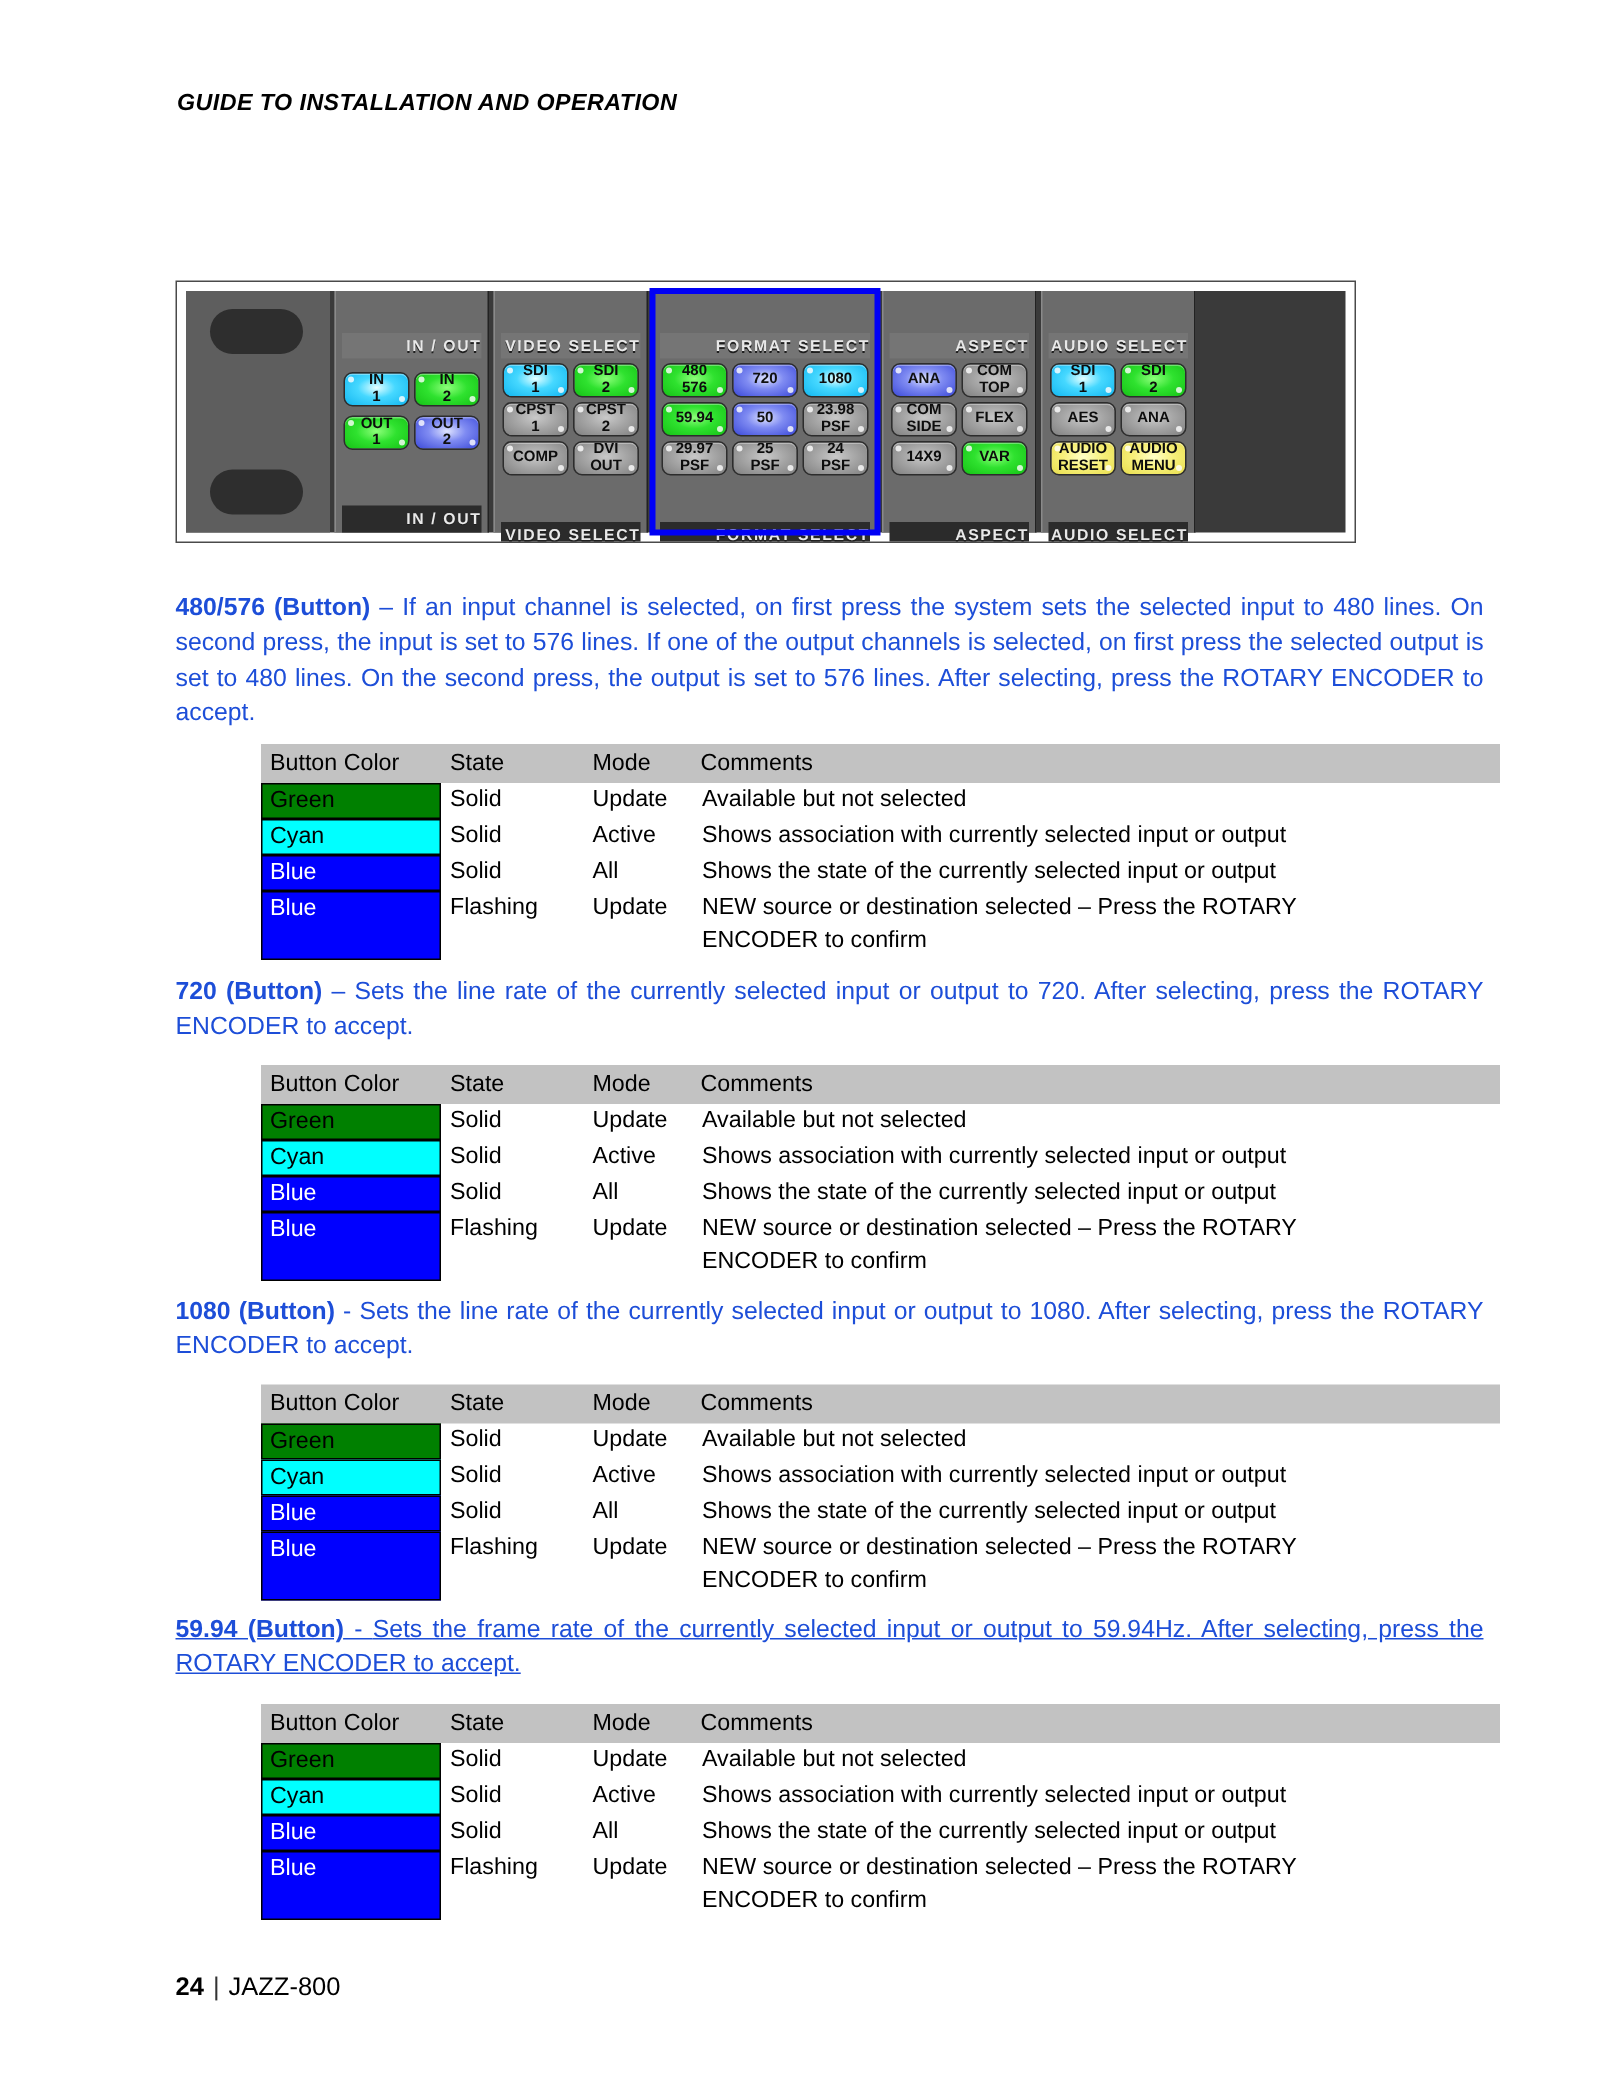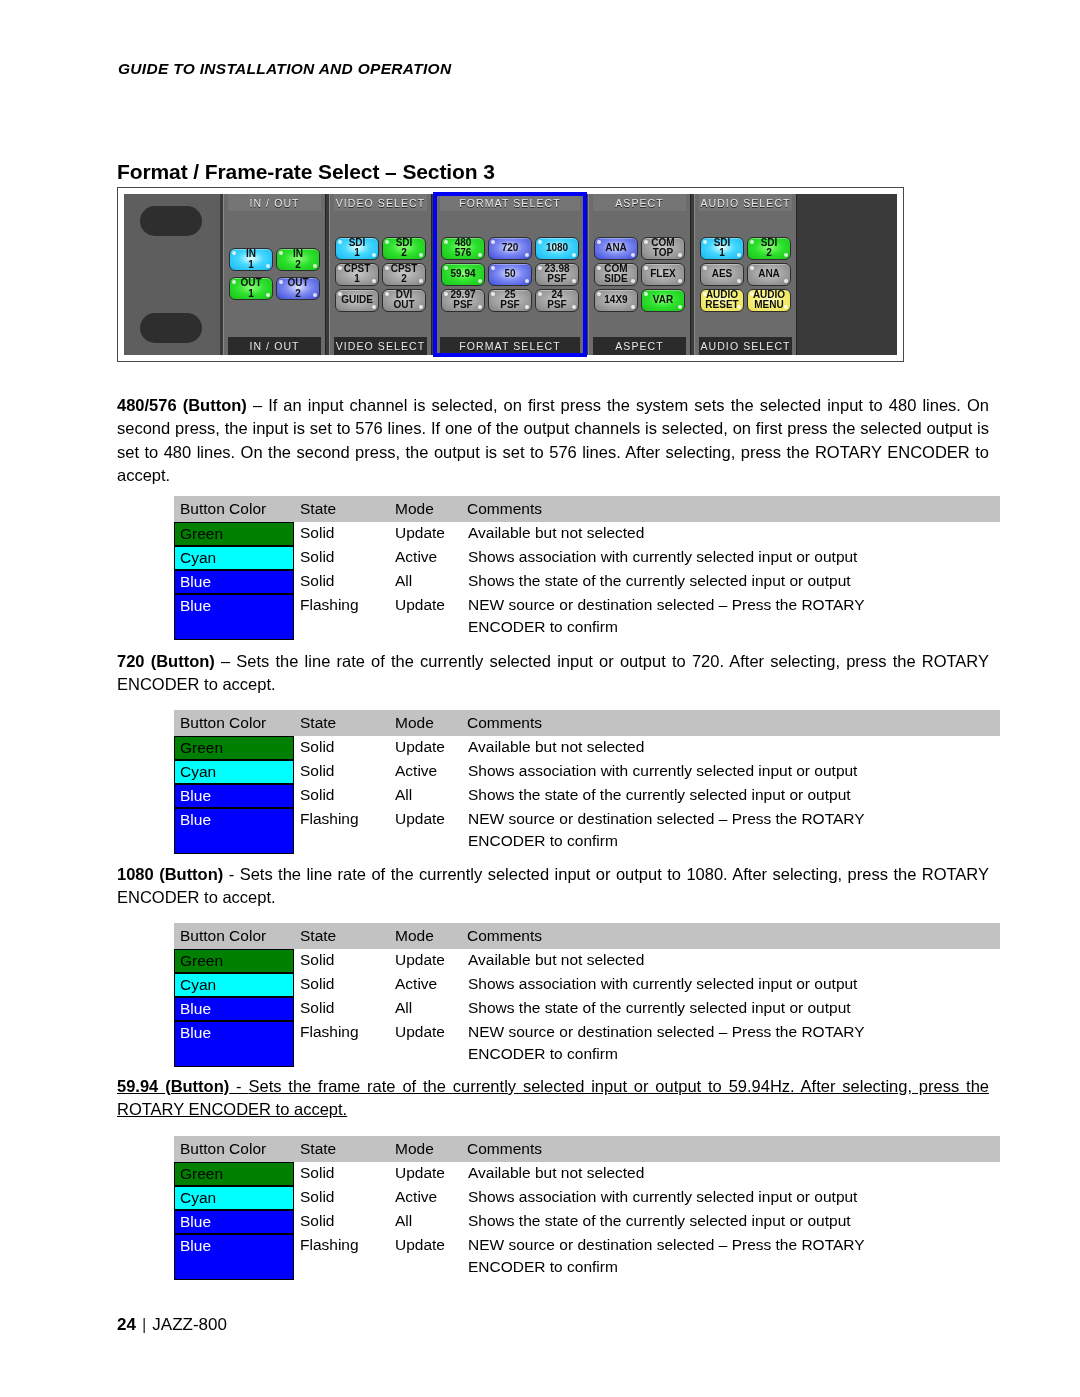--- a/index.html
+++ b/index.html
@@ -100,27 +100,28 @@
     border-right: 1px solid #222;
   }
   .group.highlighted {
     outline: 4px solid #0000f5;
     outline-offset: -2px;
     z-index: 5;
   }
   .grp-label {
     color: #e9e9e9;
     font-size: 10.5px;
-    font-weight: normal;
+    font-weight: bold;
     letter-spacing: 1.1px;
-    text-align: center;
+    text-align: right;
     padding: 3px 0 2px 0;
     text-shadow: 0 1px 0 #1e1e1e;
     background: #757575;
     white-space: nowrap;
+    margin-top: 28px;
   }
   .grp-label.bottom { background: #2b2b2b; padding: 3px 0 3px 0; }
   .btn-grid {
     display: grid;
     gap: 3px;
     padding: 3px 1px;
     justify-content: center;
     align-content: center;
     flex: 1 1 auto;
   }
@@ -165,21 +166,21 @@
   .dead-space { background: #6b6b6b; }
 
   
   .para {
     position: absolute;
     left: 117px;
     width: 872px;
     font-size: 16.5px;
     line-height: 23.3px;
     text-align: justify;
-    color: #000000;
+    color: #1d4ed8;
   }
   .para b { font-weight: bold; }
 
   
   .ctable {
     position: absolute;
     left: 134px;
     width: 826px;
     font-size: 15.5px;
     line-height: 22px;
@@ -222,21 +223,20 @@
   .footer .pg { font-weight: bold; }
   .footer .sep { margin: 0 6px; color: #333; }
 </style>
 </head>
 <body>
 
 <div class="page">
 
   <div class="running-head">GUIDE TO INSTALLATION AND OPERATION</div>
 
-  <h1 class="section-title">Format / Frame-rate Select – Section 3</h1>
 
   <div class="panel-figure">
     <div class="panel-inner">
       <div class="bezel">
         <div class="handle top"></div>
         <div class="handle bottom"></div>
       </div>
       <div id="groups-host" style="display:flex;flex:1 1 auto;">
           <div class="group">
             <div class="grp-label">IN / OUT</div>
@@ -267,21 +267,21 @@
               <div class="pbtn c-green">
                 <span>SDI<br>2</span>
               </div>
               <div class="pbtn c-gray">
                 <span>CPST<br>1</span>
               </div>
               <div class="pbtn c-gray">
                 <span>CPST<br>2</span>
               </div>
               <div class="pbtn c-gray">
-                <span>GUIDE</span>
+                <span>COMP</span>
               </div>
               <div class="pbtn c-gray">
                 <span>DVI<br>OUT</span>
               </div>
             </div>
             <div class="grp-label bottom">VIDEO SELECT</div>
           </div>
           <div class="group highlighted">
             <div class="grp-label">FORMAT SELECT</div>
             <div class="btn-grid g3">

